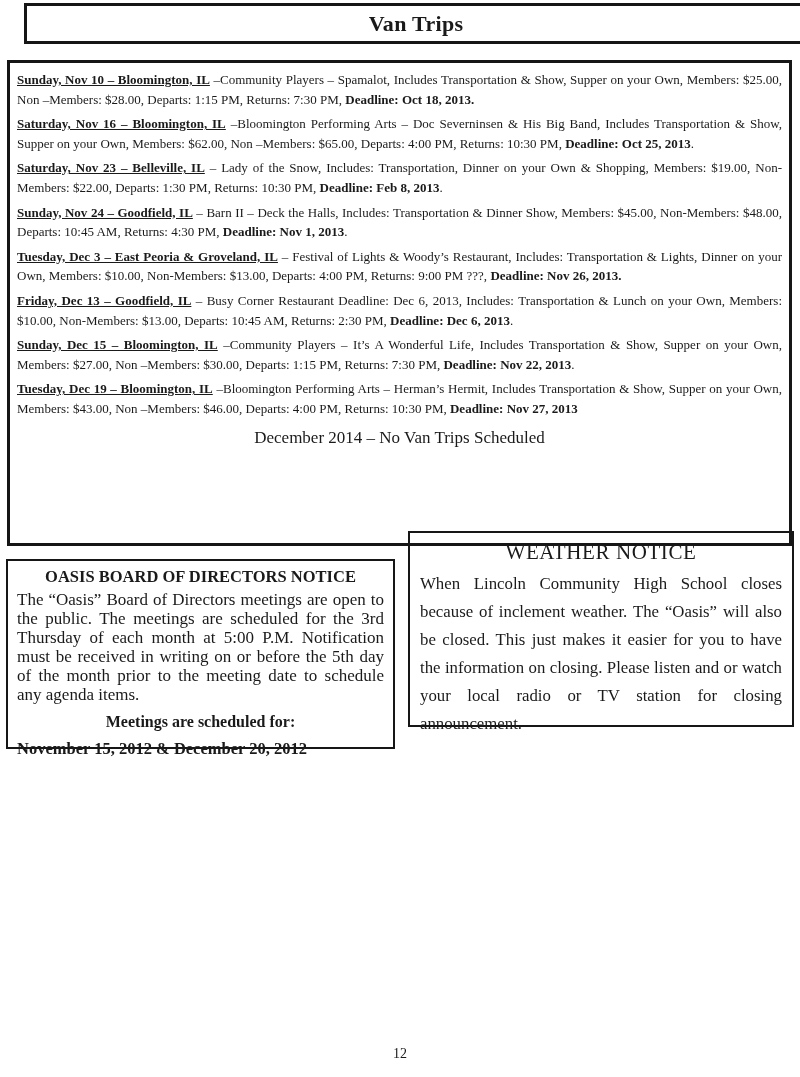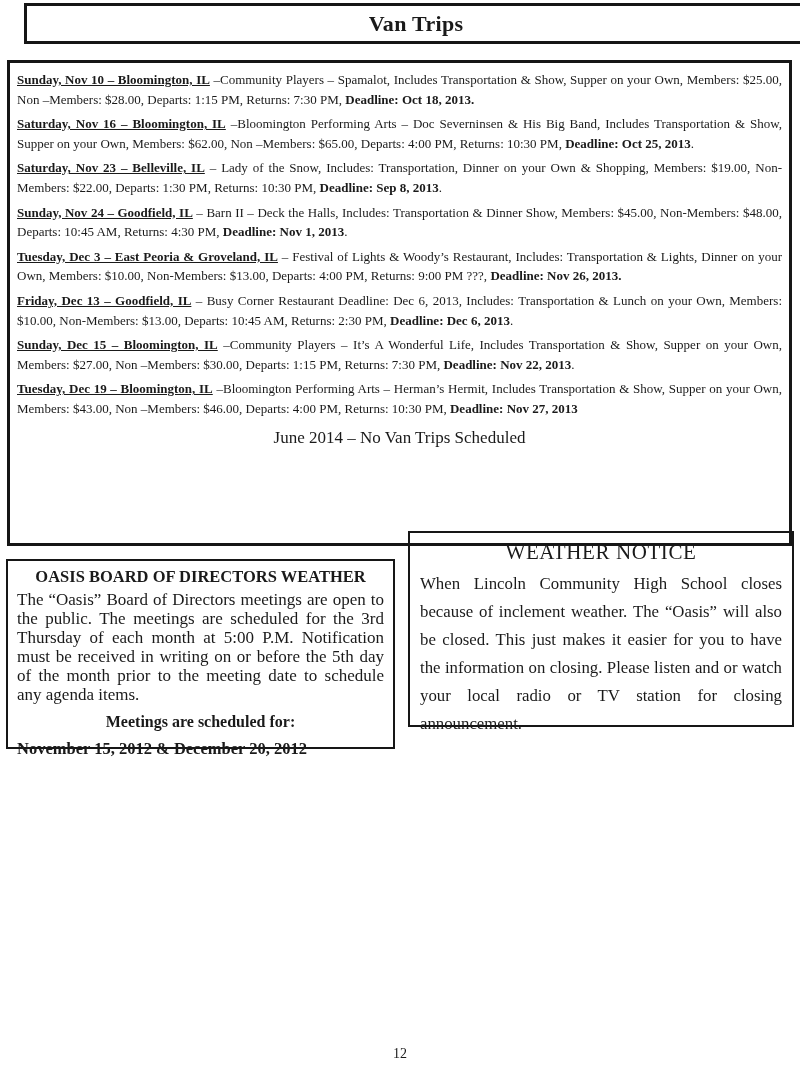--- a/index.html
+++ b/index.html
@@ -129,37 +129,37 @@
   <div class="title-box">
     <h1 class="page-title">Van Trips</h1>
   </div>
 
   <div class="trips-box">
 
     <p class="trip"><span class="trip-header">Sunday, Nov 10 – Bloomington, IL</span><span class="trip-body"> –Community Players – Spamalot, Includes Transportation &amp; Show, Supper on your Own, Members: $25.00, Non –Members: $28.00, Departs: 1:15 PM, Returns: 7:30 PM, </span><span class="trip-deadline">Deadline: Oct 18, 2013.</span><span class="trip-tail regular"></span></p>
 
     <p class="trip"><span class="trip-header">Saturday, Nov 16 – Bloomington, IL</span><span class="trip-body"> –Bloomington Performing Arts – Doc Severninsen &amp; His Big Band, Includes Transportation &amp; Show, Supper on your Own, Members: $62.00, Non –Members: $65.00, Departs: 4:00 PM, Returns: 10:30 PM, </span><span class="trip-deadline">Deadline: Oct 25, 2013</span><span class="trip-tail regular">.</span></p>
 
-    <p class="trip"><span class="trip-header">Saturday, Nov 23 – Belleville, IL</span><span class="trip-body"> – Lady of the Snow, Includes: Transportation, Dinner on your Own &amp; Shopping, Members: $19.00, Non-Members: $22.00, Departs: 1:30 PM, Returns: 10:30 PM, </span><span class="trip-deadline">Deadline: Sep 8, 2013</span><span class="trip-tail regular">.</span></p>
+    <p class="trip"><span class="trip-header">Saturday, Nov 23 – Belleville, IL</span><span class="trip-body"> – Lady of the Snow, Includes: Transportation, Dinner on your Own &amp; Shopping, Members: $19.00, Non-Members: $22.00, Departs: 1:30 PM, Returns: 10:30 PM, </span><span class="trip-deadline">Deadline: Feb 8, 2013</span><span class="trip-tail regular">.</span></p>
 
     <p class="trip"><span class="trip-header">Sunday, Nov 24 – Goodfield, IL</span><span class="trip-body"> – Barn II – Deck the Halls, Includes: Transportation &amp; Dinner Show, Members: $45.00, Non-Members: $48.00, Departs: 10:45 AM, Returns: 4:30 PM, </span><span class="trip-deadline">Deadline: Nov 1, 2013</span><span class="trip-tail regular">.</span></p>
 
     <p class="trip"><span class="trip-header">Tuesday, Dec 3 – East Peoria &amp; Groveland, IL</span><span class="trip-body"> – Festival of Lights &amp; Woody’s Restaurant, Includes: Transportation &amp; Lights, Dinner on your Own, Members: $10.00, Non-Members: $13.00, Departs: 4:00 PM, Returns: 9:00 PM ???, </span><span class="trip-deadline">Deadline: Nov 26, 2013.</span><span class="trip-tail regular"></span></p>
 
     <p class="trip"><span class="trip-header">Friday, Dec 13 – Goodfield, IL</span><span class="trip-body"> – Busy Corner Restaurant Deadline: Dec 6, 2013, Includes: Transportation &amp; Lunch on your Own, Members: $10.00, Non-Members: $13.00, Departs: 10:45 AM, Returns: 2:30 PM, </span><span class="trip-deadline">Deadline: Dec 6, 2013</span><span class="trip-tail regular">.</span></p>
 
     <p class="trip"><span class="trip-header">Sunday, Dec 15 – Bloomington, IL</span><span class="trip-body"> –Community Players – It’s A Wonderful Life, Includes Transportation &amp; Show, Supper on your Own, Members: $27.00, Non –Members: $30.00, Departs: 1:15 PM, Returns: 7:30 PM, </span><span class="trip-deadline">Deadline: Nov 22, 2013</span><span class="trip-tail regular">.</span></p>
 
     <p class="trip"><span class="trip-header">Tuesday, Dec 19 – Bloomington, IL</span><span class="trip-body"> –Bloomington Performing Arts – Herman’s Hermit, Includes Transportation &amp; Show, Supper on your Own, Members: $43.00, Non –Members: $46.00, Departs: 4:00 PM, Returns: 10:30 PM, </span><span class="trip-deadline">Deadline: Nov 27, 2013</span><span class="trip-tail regular"></span></p>
 
-    <p class="no-trips">June 2014 – No Van Trips Scheduled</p>
+    <p class="no-trips">December 2014 – No Van Trips Scheduled</p>
   </div>
 
   <div class="board-box">
-    <h2 class="board-title">OASIS BOARD OF DIRECTORS WEATHER</h2>
+    <h2 class="board-title">OASIS BOARD OF DIRECTORS NOTICE</h2>
     <p class="board-body">The “Oasis” Board of Directors meetings are open to the public.  The meetings are scheduled for the 3rd Thursday of each month at 5:00 P.M.  Notification must be received in writing on or before the 5th day of the month prior to the meeting date to schedule any agenda items.</p>
     <p class="board-sched">Meetings are scheduled for:</p>
     <p class="board-dates">November 15, 2012 &amp; December 20, 2012</p>
   </div>
 
   <div class="weather-box">
     <h2 class="weather-title">WEATHER NOTICE</h2>
     <p class="weather-body">When Lincoln Community High School closes because of inclement weather.  The “Oasis” will also be closed.  This just makes it easier for you to have the information on closing.  Please listen and or watch your local radio or TV station for closing announcement.</p>
   </div>
 

